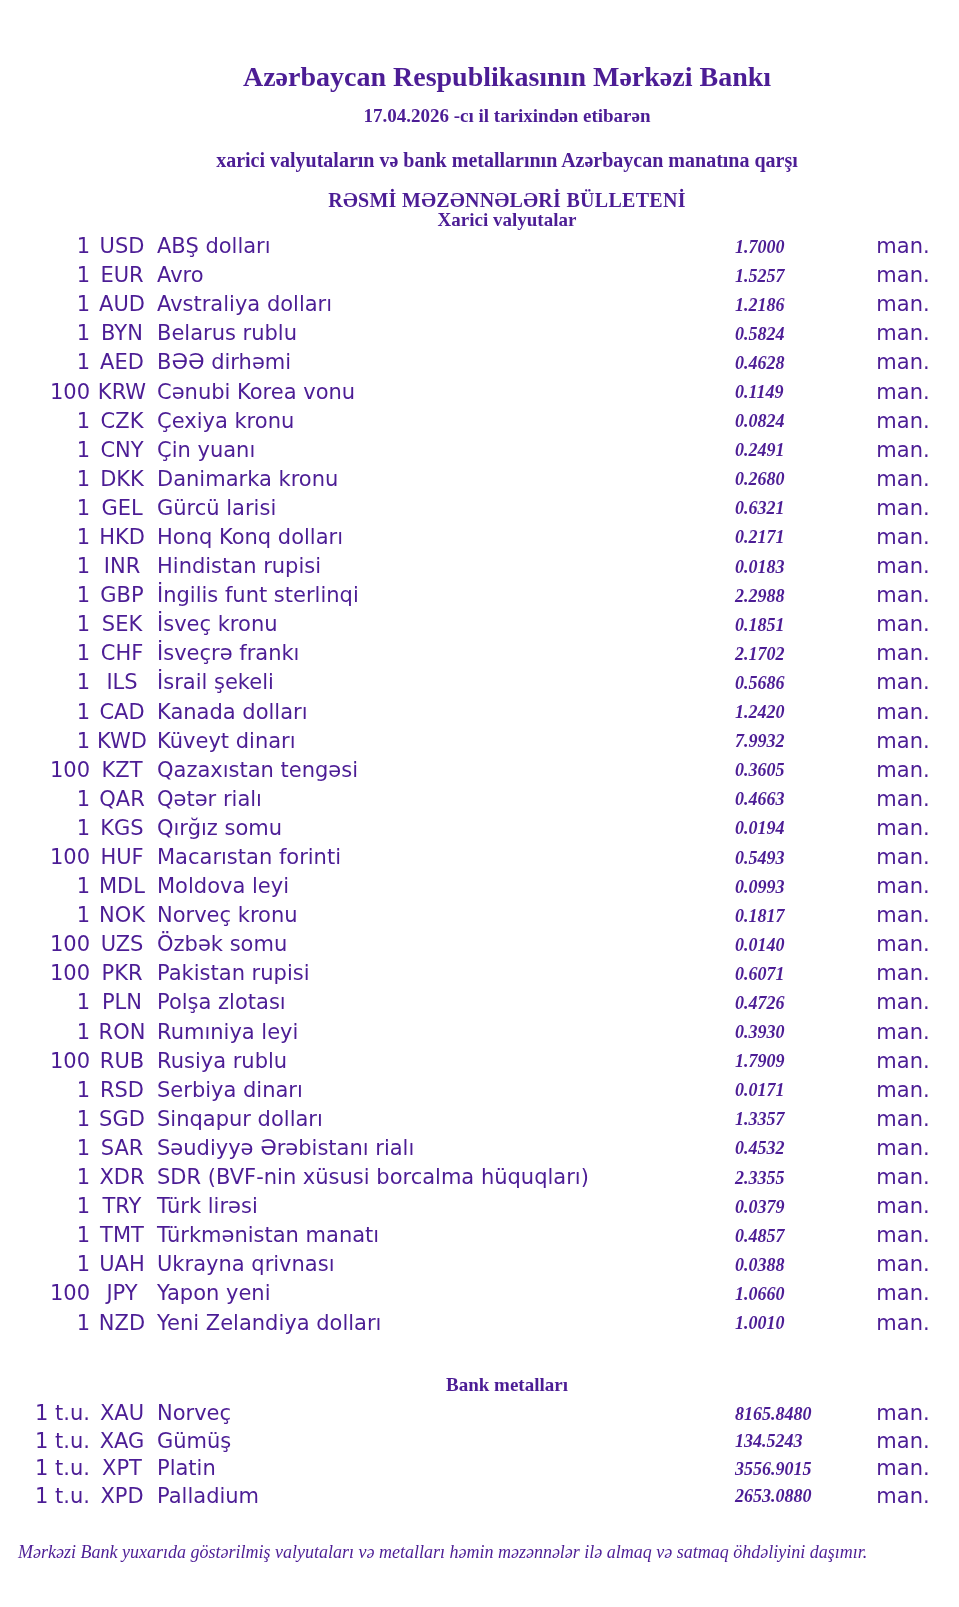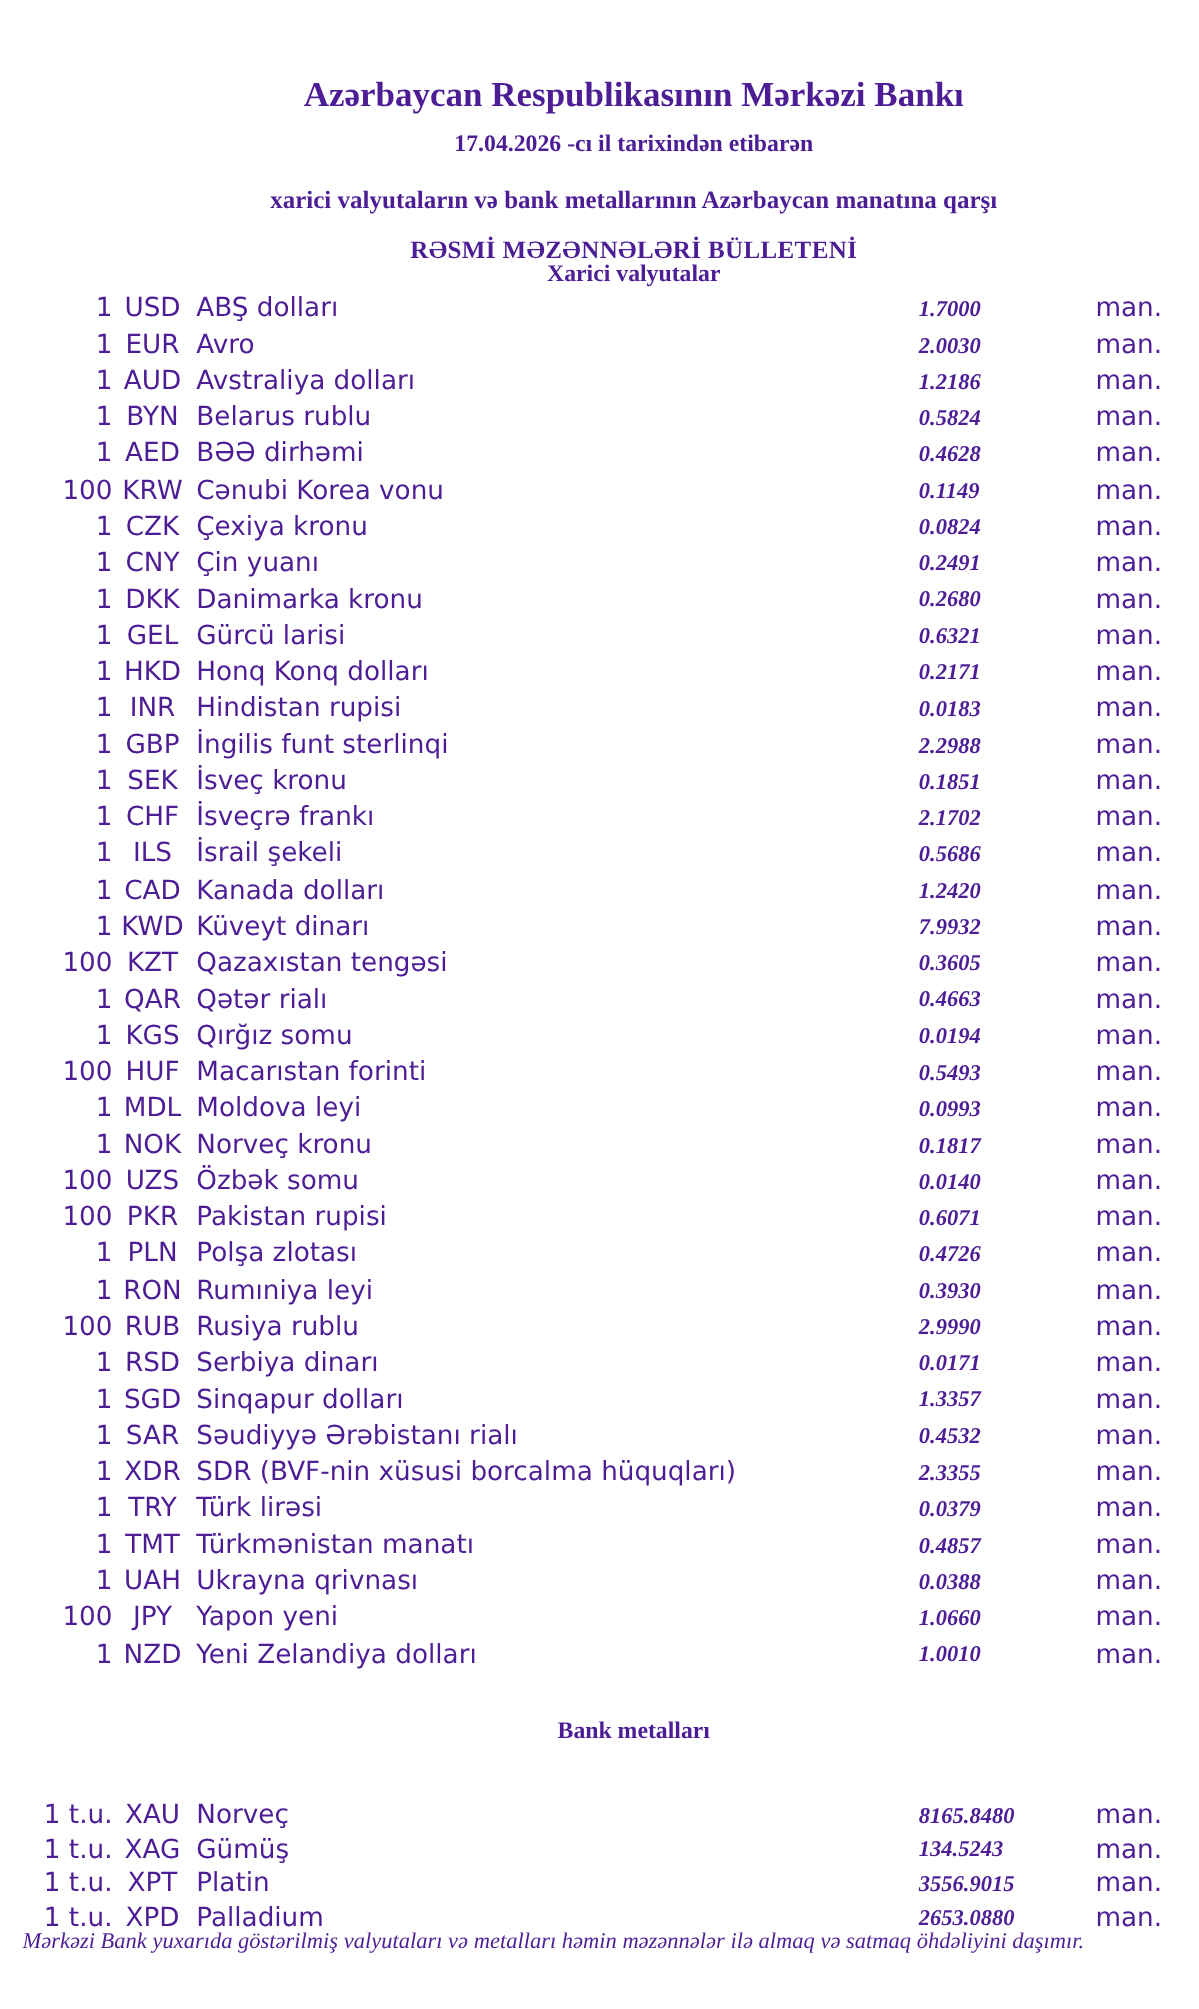--- a/index.html
+++ b/index.html
@@ -33,21 +33,21 @@
   .bulletin-title { top: 188px; font-size: 20px; line-height: 25px; letter-spacing: 0.3px; }
   .sec-currencies { top: 208px; font-size: 19px; line-height: 24px; }
   .sec-metals     { top: 1373px; font-size: 19px; line-height: 24px; }
 
   .rows {
     position: absolute;
     left: 0;
     right: 0;
   }
   #currency-rows { top: 232px; }
-  #metal-rows    { top: 1400px; margin-top: 38px; }
+  #metal-rows    { top: 1400px; }
 
   .row {
     display: grid;
     grid-template-columns: 90px 64px 1fr 100px 124px;
     align-items: center;
     font-size: 21px;
     line-height: 1;
   }
   #currency-rows .row { height: 29.1px; }
   #metal-rows    .row { height: 27.5px; }
@@ -92,21 +92,21 @@
     <span class="cell-qty">1</span>
     <span class="cell-code">USD</span>
     <span class="cell-name">ABŞ dolları</span>
     <span class="cell-rate">1.7000</span>
     <span class="cell-unit">man.</span>
   </div>
       <div class="row">
     <span class="cell-qty">1</span>
     <span class="cell-code">EUR</span>
     <span class="cell-name">Avro</span>
-    <span class="cell-rate">2.0030</span>
+    <span class="cell-rate">1.5257</span>
     <span class="cell-unit">man.</span>
   </div>
       <div class="row">
     <span class="cell-qty">1</span>
     <span class="cell-code">AUD</span>
     <span class="cell-name">Avstraliya dolları</span>
     <span class="cell-rate">1.2186</span>
     <span class="cell-unit">man.</span>
   </div>
       <div class="row">
@@ -281,21 +281,21 @@
     <span class="cell-qty">1</span>
     <span class="cell-code">RON</span>
     <span class="cell-name">Rumıniya leyi</span>
     <span class="cell-rate">0.3930</span>
     <span class="cell-unit">man.</span>
   </div>
       <div class="row">
     <span class="cell-qty">100</span>
     <span class="cell-code">RUB</span>
     <span class="cell-name">Rusiya rublu</span>
-    <span class="cell-rate">2.9990</span>
+    <span class="cell-rate">1.7909</span>
     <span class="cell-unit">man.</span>
   </div>
       <div class="row">
     <span class="cell-qty">1</span>
     <span class="cell-code">RSD</span>
     <span class="cell-name">Serbiya dinarı</span>
     <span class="cell-rate">0.0171</span>
     <span class="cell-unit">man.</span>
   </div>
       <div class="row">

